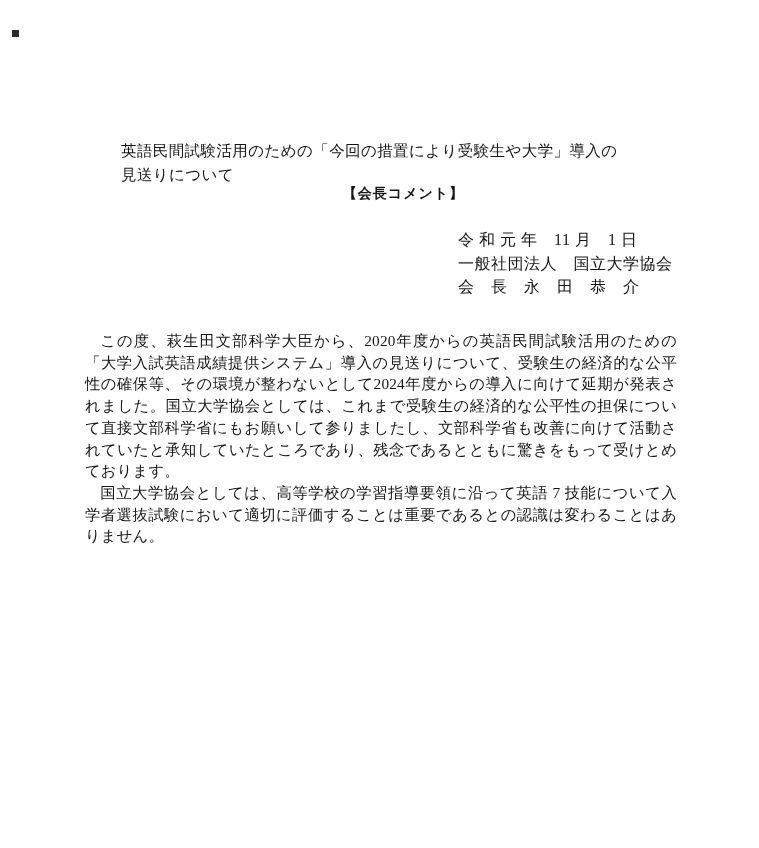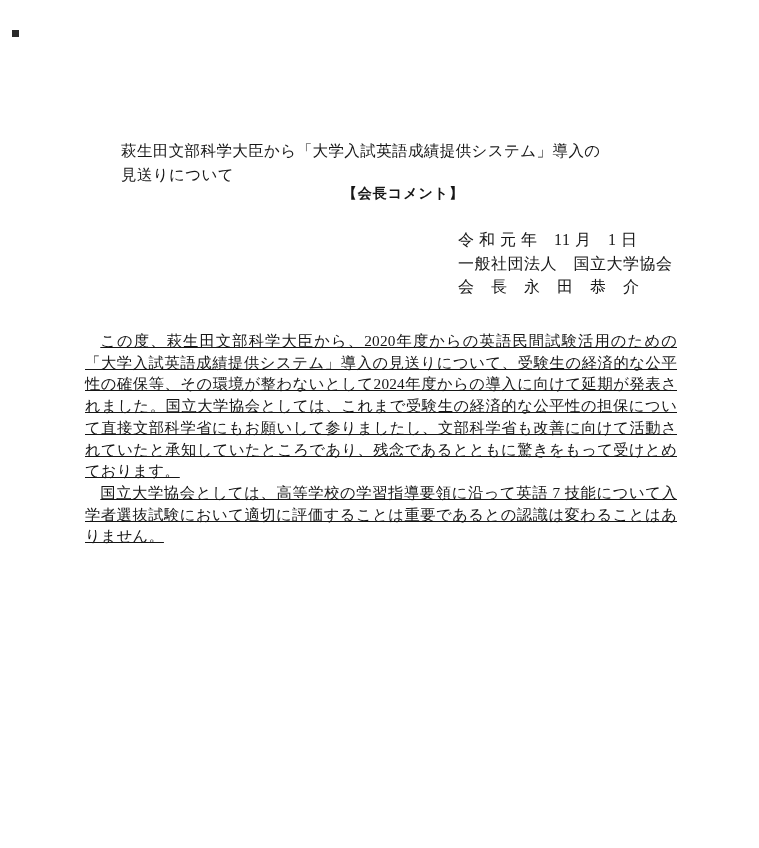--- a/index.html
+++ b/index.html
@@ -62,21 +62,20 @@
     top: 330px;
     width: 592px;
     font-size: 15.3px;
     line-height: 21.7px;
     text-align: justify;
     letter-spacing: 0.2px;
   }
   .doc-body p {
     margin: 0;
     text-indent: 1em;
-    text-decoration: underline;
   }
 
   .watermark {
     position: absolute;
     left: 641px;
     top: 866px;
     width: 108px;
     height: 23px;
     background: #474747;
     border-radius: 6px;
@@ -103,21 +102,21 @@
   }
 </style>
 </head>
 <body>
 
 <div class="page">
 
   <div class="scan-artifact"></div>
 
   <div class="doc-title">
-    <div>萩生田文部科学大臣から「大学入試英語成績提供システム」導入の</div>
+    <div>英語民間試験活用のための「今回の措置により受験生や大学」導入の</div>
     <div>見送りについて</div>
   </div>
 
   <div class="doc-subtitle">【会長コメント】</div>
 
   <div class="meta-block">
     <div>令 和 元 年　11 月　1 日</div>
     <div>一般社団法人　国立大学協会</div>
     <div>会　長　永　田　恭　介</div>
   </div>

